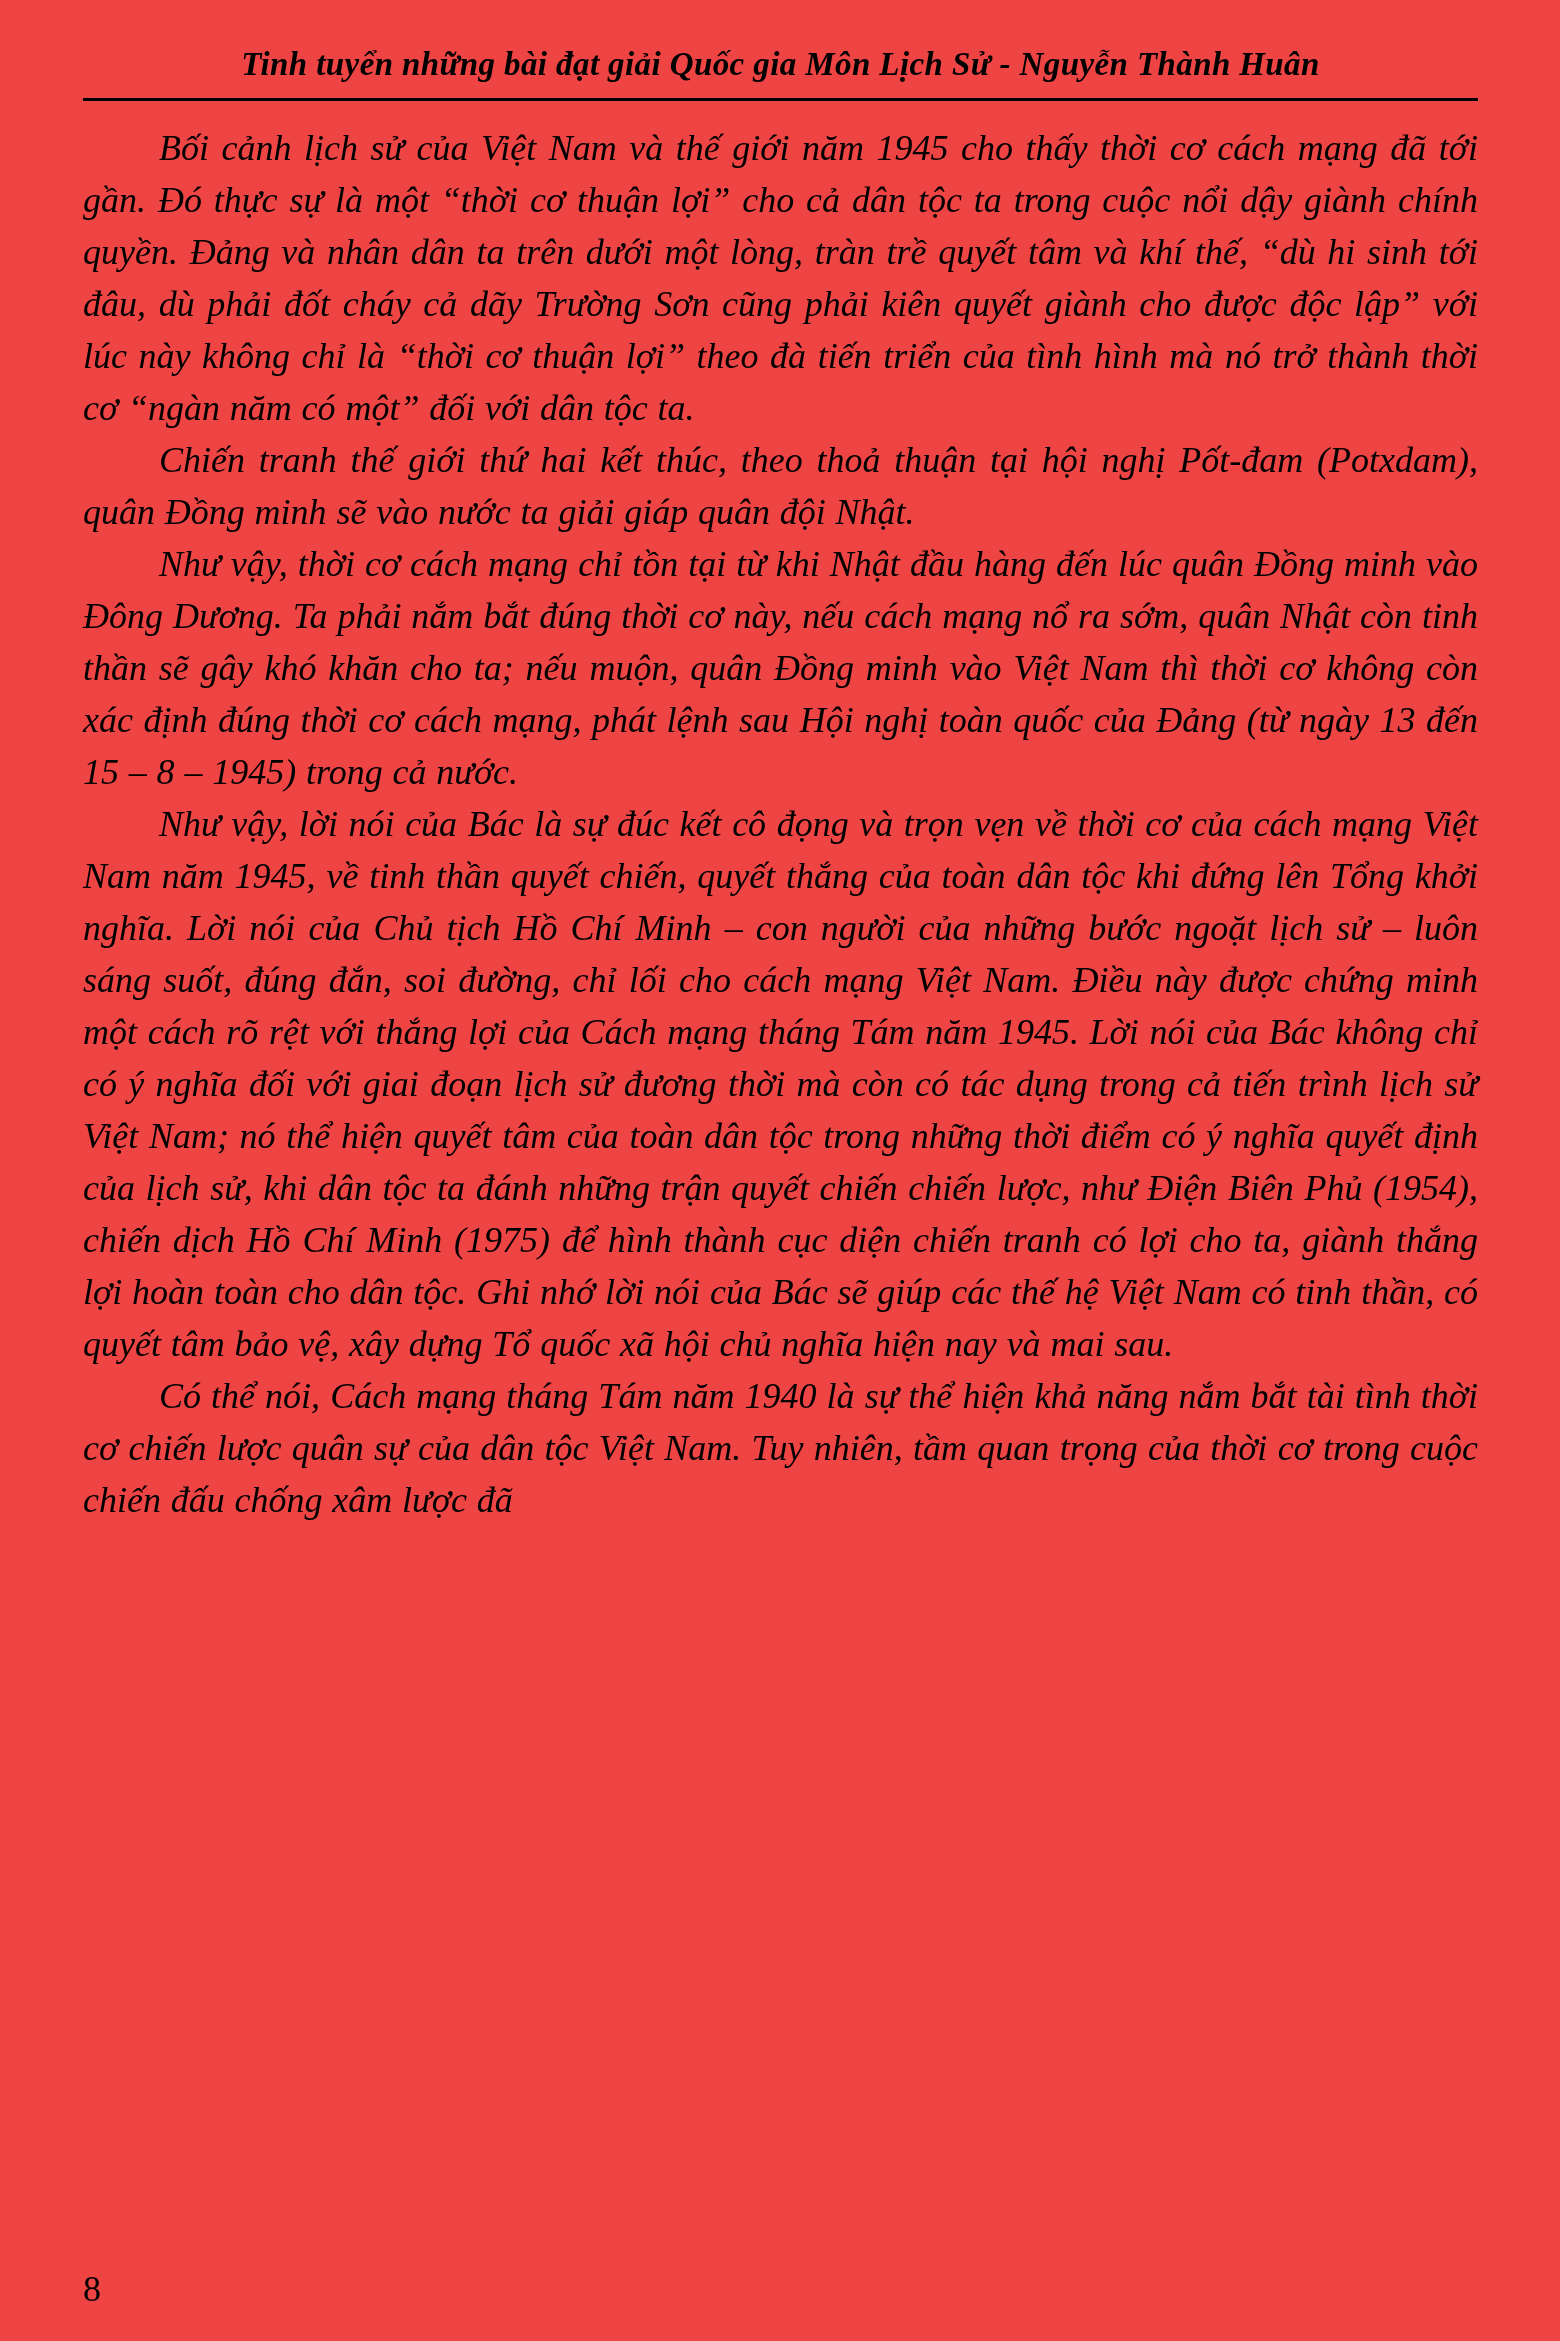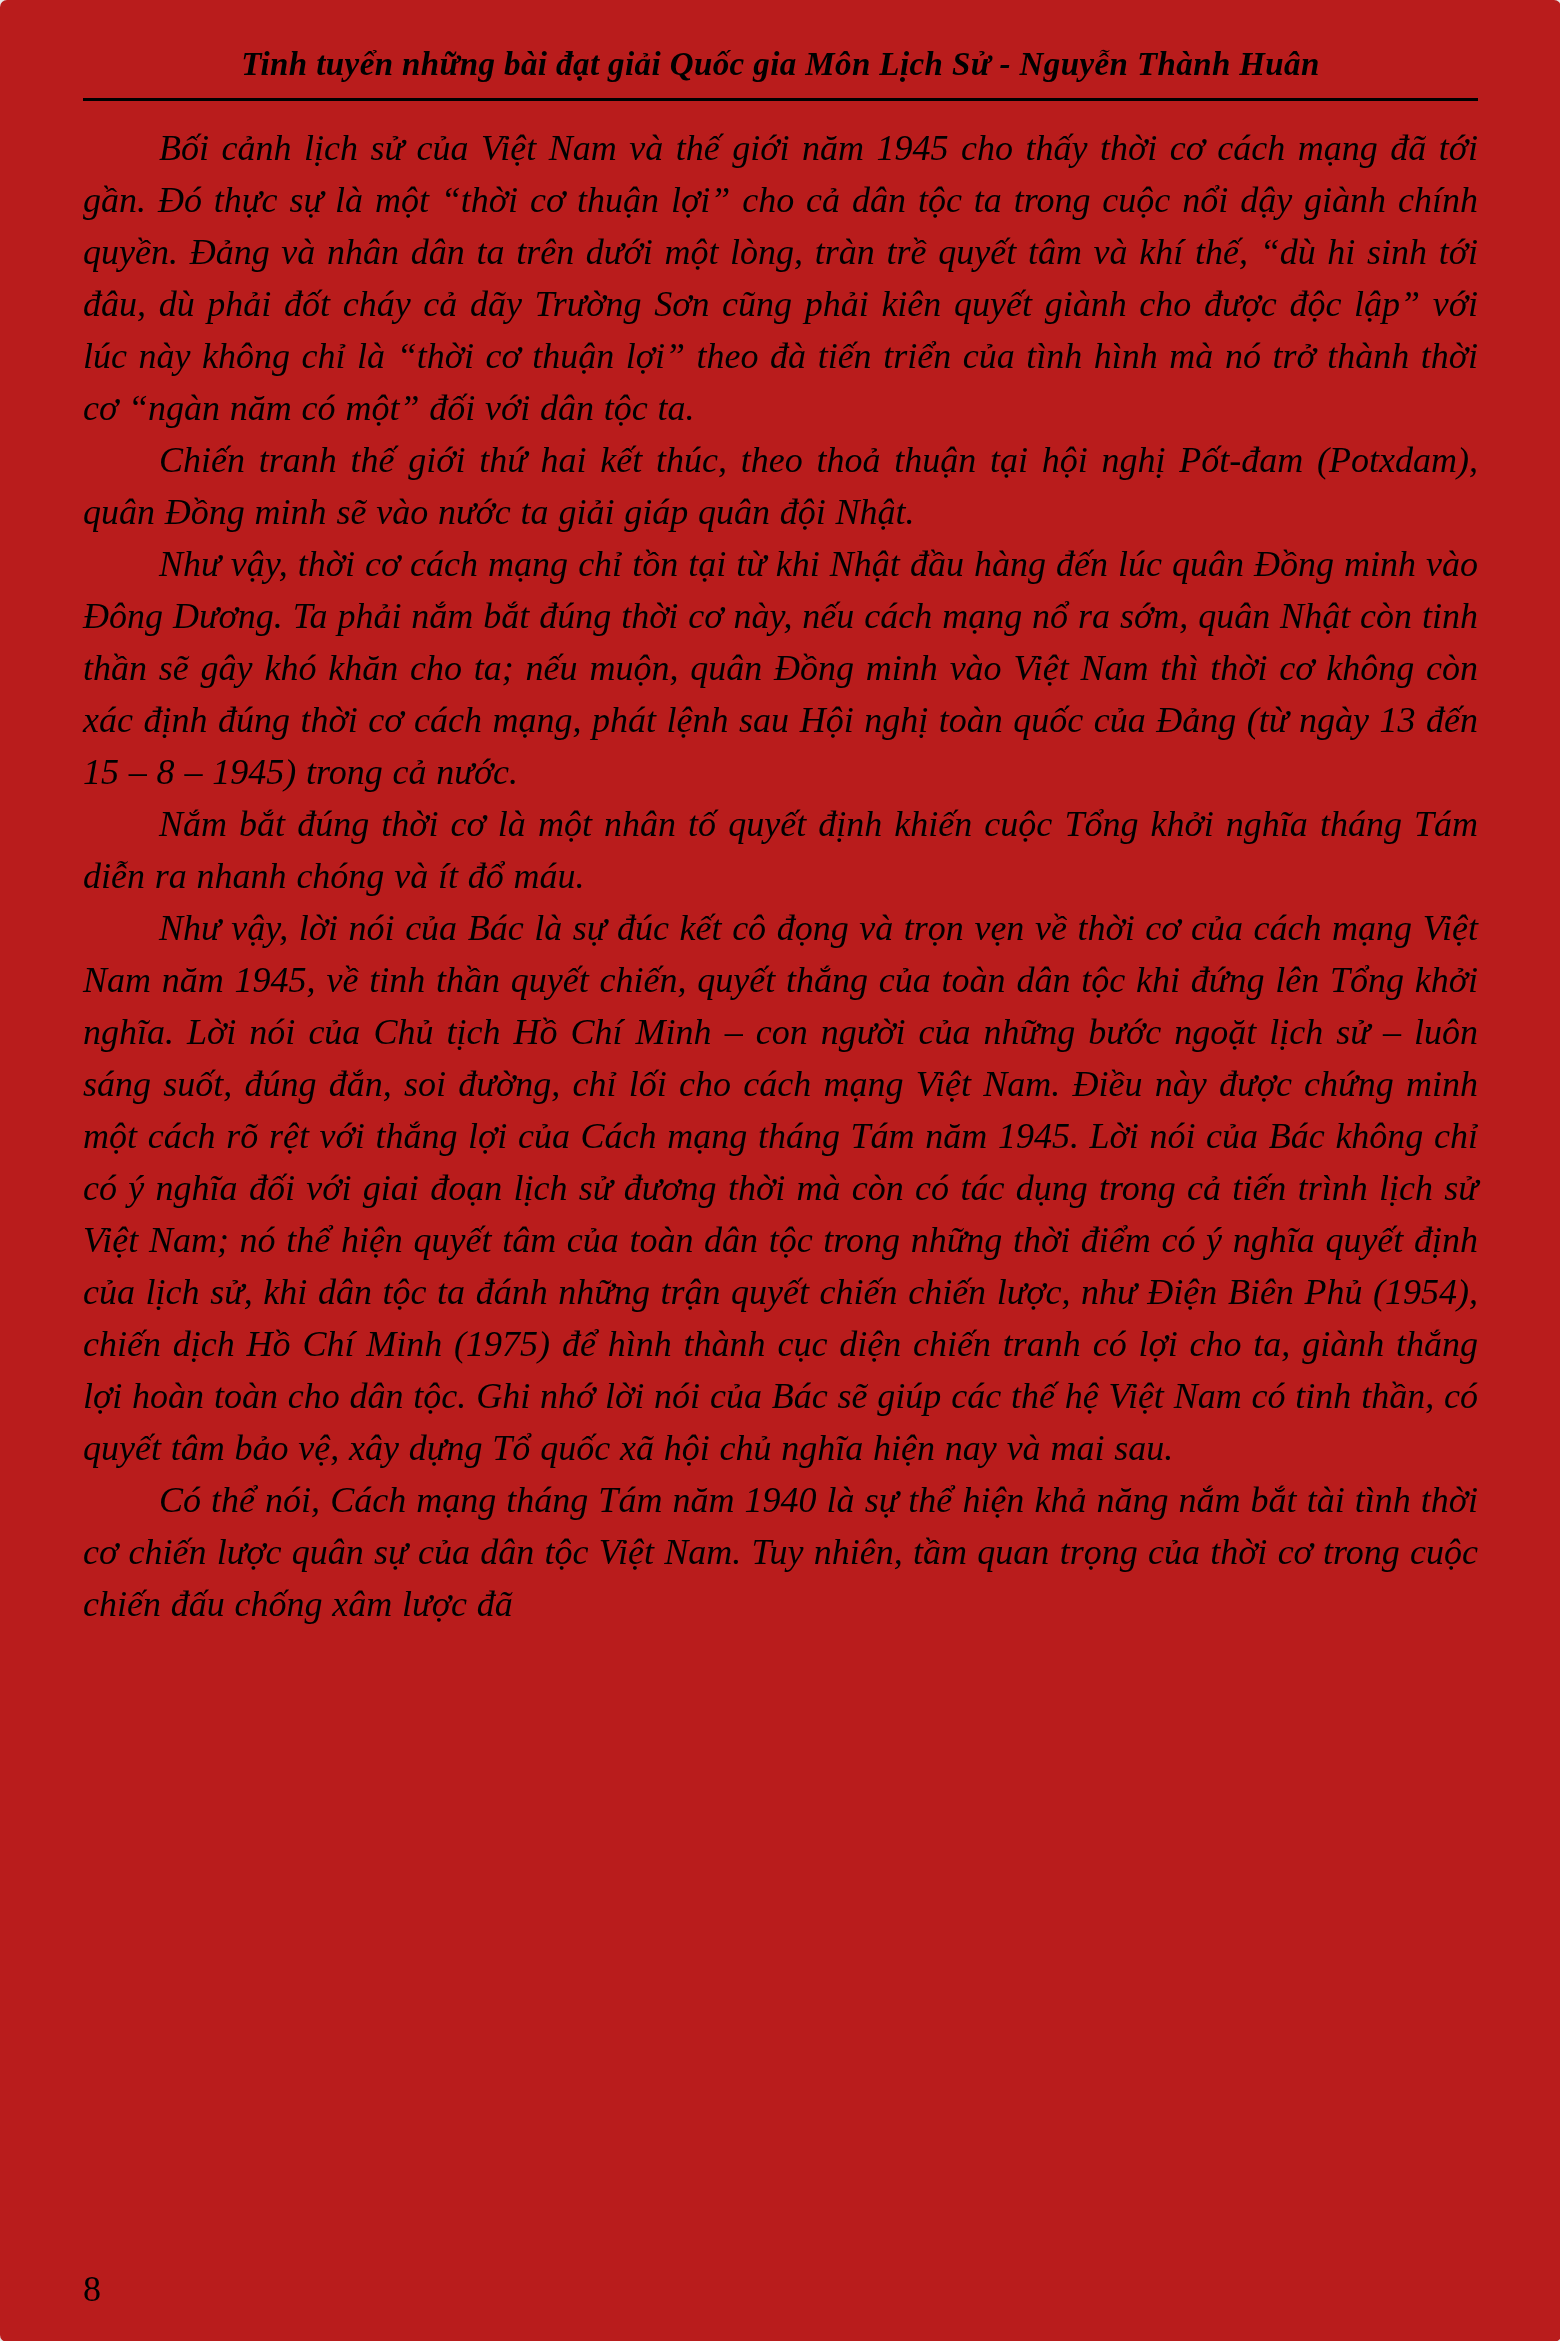--- a/index.html
+++ b/index.html
@@ -5,27 +5,26 @@
   html, body {
     margin: 0;
     padding: 0;
     background: #e8e8e8;
   }
   .page {
     position: relative;
     width: 1561px;
     height: 2342px;
     margin: 0 auto;
-    background: #b91c1c;
+    background: #ef4444;
     box-sizing: border-box;
     padding: 43px 83px 33px 83px;
     font-family: "Liberation Serif", "DejaVu Serif", serif;
     color: #000000;
     overflow: hidden;
-    border-radius: 7px;
   }
   .running-header {
     font-size: 33px;
     font-weight: bold;
     font-style: italic;
     text-align: center;
     line-height: 43px;
     letter-spacing: 0.4px;
     padding-bottom: 11.6px;
   }
@@ -57,21 +56,20 @@
 <div class="page">
 
   <div class="running-header">Tinh tuyển những bài đạt giải Quốc gia Môn Lịch Sử - Nguyễn Thành Huân</div>
 
   <hr class="header-rule">
 
   <div class="document-body">
     <p>Bối cảnh lịch sử của Việt Nam và thế giới năm 1945 cho thấy thời cơ cách mạng đã tới gần. Đó thực sự là một “thời cơ thuận lợi” cho cả dân tộc ta trong cuộc nổi dậy giành chính quyền. Đảng và nhân dân ta trên dưới một lòng, tràn trề quyết tâm và khí thế, “dù hi sinh tới đâu, dù phải đốt cháy cả dãy Trường Sơn cũng phải kiên quyết giành cho được độc lập” với lúc này không chỉ là “thời cơ thuận lợi” theo đà tiến triển của tình hình mà nó trở thành thời cơ “ngàn năm có một” đối với dân tộc ta.</p>
     <p>Chiến tranh thế giới thứ hai kết thúc, theo thoả thuận tại hội nghị Pốt-đam (Potxdam), quân Đồng minh sẽ vào nước ta giải giáp quân đội Nhật.</p>
     <p>Như vậy, thời cơ cách mạng chỉ tồn tại từ khi Nhật đầu hàng đến lúc quân Đồng minh vào Đông Dương. Ta phải nắm bắt đúng thời cơ này, nếu cách mạng nổ ra sớm, quân Nhật còn tinh thần sẽ gây khó khăn cho ta; nếu muộn, quân Đồng minh vào Việt Nam thì thời cơ không còn xác định đúng thời cơ cách mạng, phát lệnh sau Hội nghị toàn quốc của Đảng (từ ngày 13 đến 15 – 8 – 1945) trong cả nước.</p>
-    <p>Nắm bắt đúng thời cơ là một nhân tố quyết định khiến cuộc Tổng khởi nghĩa tháng Tám diễn ra nhanh chóng và ít đổ máu.</p>
     <p>Như vậy, lời nói của Bác là sự đúc kết cô đọng và trọn vẹn về thời cơ của cách mạng Việt Nam năm 1945, về tinh thần quyết chiến, quyết thắng của toàn dân tộc khi đứng lên Tổng khởi nghĩa. Lời nói của Chủ tịch Hồ Chí Minh – con người của những bước ngoặt lịch sử – luôn sáng suốt, đúng đắn, soi đường, chỉ lối cho cách mạng Việt Nam. Điều này được chứng minh một cách rõ rệt với thắng lợi của Cách mạng tháng Tám năm 1945. Lời nói của Bác không chỉ có ý nghĩa đối với giai đoạn lịch sử đương thời mà còn có tác dụng trong cả tiến trình lịch sử Việt Nam; nó thể hiện quyết tâm của toàn dân tộc trong những thời điểm có ý nghĩa quyết định của lịch sử, khi dân tộc ta đánh những trận quyết chiến chiến lược, như Điện Biên Phủ (1954), chiến dịch Hồ Chí Minh (1975) để hình thành cục diện chiến tranh có lợi cho ta, giành thắng lợi hoàn toàn cho dân tộc. Ghi nhớ lời nói của Bác sẽ giúp các thế hệ Việt Nam có tinh thần, có quyết tâm bảo vệ, xây dựng Tổ quốc xã hội chủ nghĩa hiện nay và mai sau.</p>
     <p>Có thể nói, Cách mạng tháng Tám năm 1940 là sự thể hiện khả năng nắm bắt tài tình thời cơ chiến lược quân sự của dân tộc Việt Nam. Tuy nhiên, tầm quan trọng của thời cơ trong cuộc chiến đấu chống xâm lược đã</p>
   </div>
 
   <div class="page-number">8</div>
 
 </div>
 
 
 </body></html>

